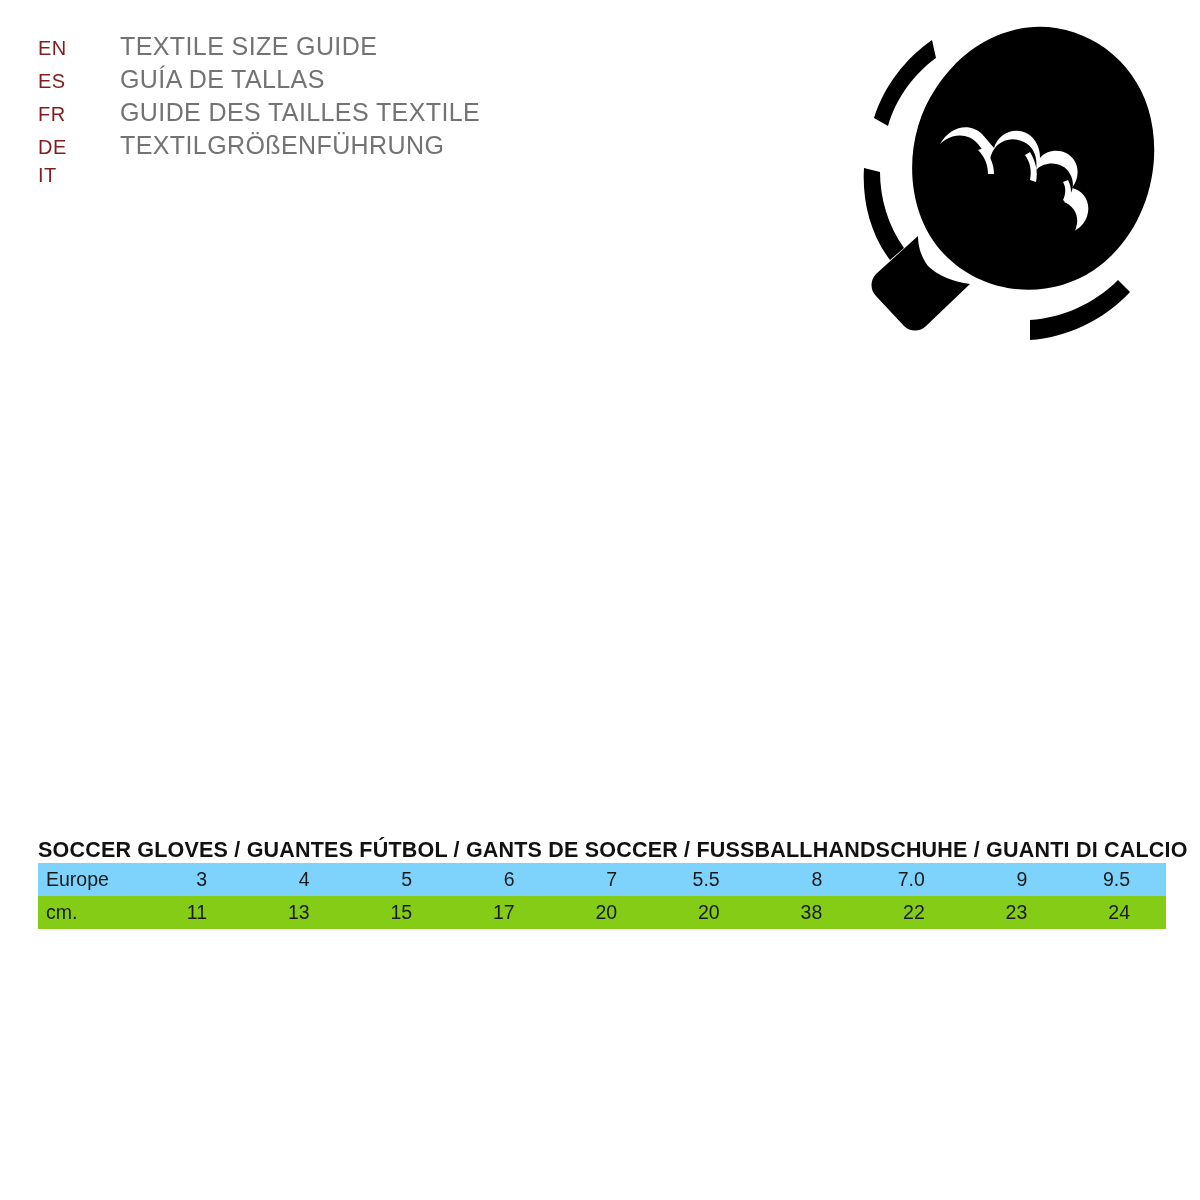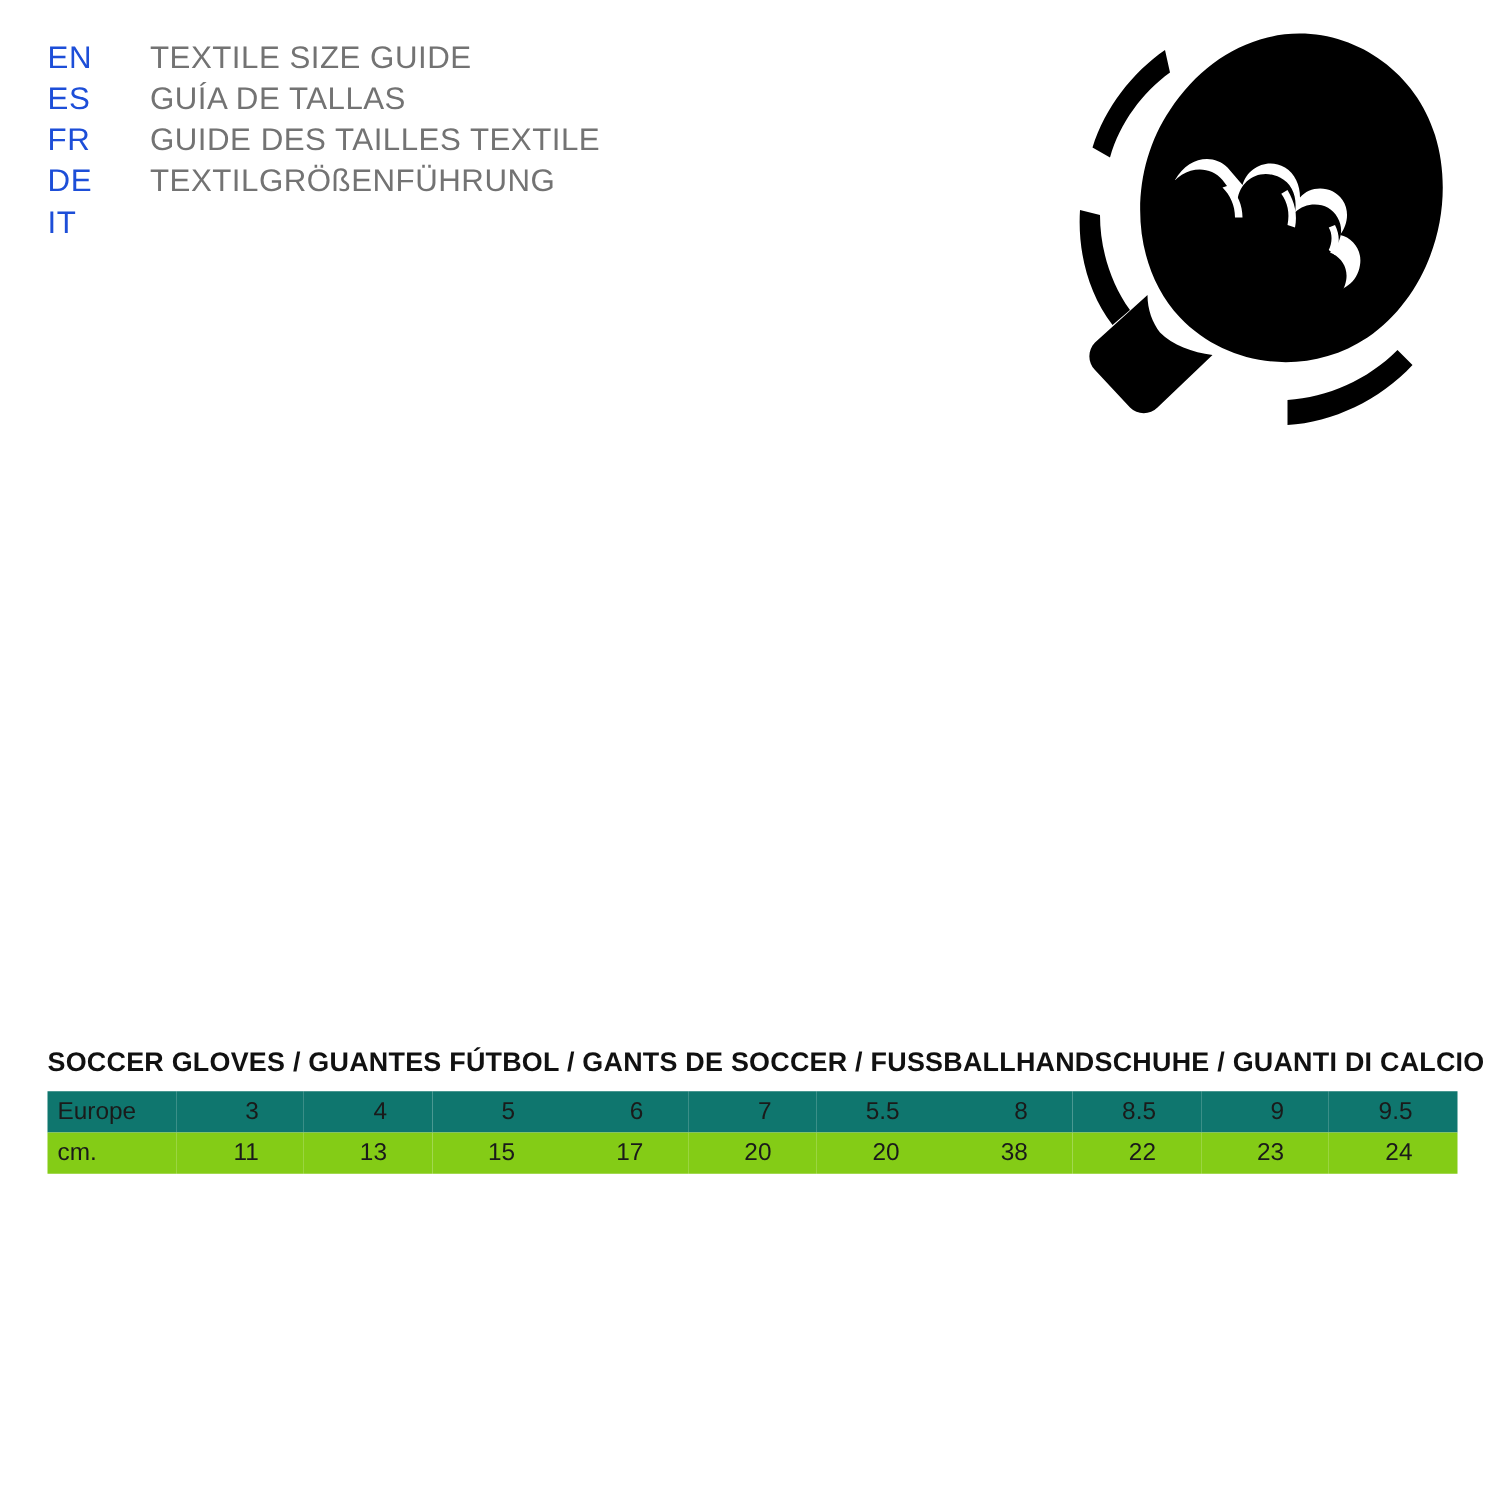--- a/index.html
+++ b/index.html
@@ -22,24 +22,24 @@
     left: 38px;
     top: 32px;
   }
   .lang-row {
     display: flex;
     align-items: baseline;
     height: 33px;
   }
   .lang-code {
     width: 82px;
-    font-size: 25px;
+    font-size: 20px;
     letter-spacing: 0.5px;
     font-weight: 400;
-    color: #1d4ed8;
+    color: #7f1d1d;
   }
   .lang-text {
     font-size: 25px;
     letter-spacing: 0.4px;
     font-weight: 400;
     color: #737373;
     white-space: nowrap;
   }
 
   
@@ -57,39 +57,38 @@
     position: absolute;
     left: 38px;
     top: 838px;
     width: 1128px;
   }
   #table-title {
     font-size: 21.5px;
     font-weight: bold;
     letter-spacing: 0.2px;
     color: #111111;
-    margin-bottom: 10px;
     white-space: nowrap;
   }
   table.size-table {
     border-collapse: collapse;
     width: 1128px;
     table-layout: fixed;
   }
   table.size-table td {
     padding: 0;
     height: 33px;
     font-size: 19.5px;
     color: #1a1a1a;
     text-align: right;
     vertical-align: middle;
     padding-right: 36px;
   }
   table.size-table tr.head-row {
-    background: #0f766e;
+    background: #7dd3fc;
   }
   table.size-table td.row-label {
     text-align: left;
     padding-left: 8px;
     padding-right: 0;
   }
   table.size-table tr.data-row td {
     background: #84cc16;
   }
 </style>
@@ -147,21 +146,21 @@
     <tbody>
       <tr class="head-row">
         <td class="row-label">Europe</td>
         <td>3</td>
         <td>4</td>
         <td>5</td>
         <td>6</td>
         <td>7</td>
         <td>5.5</td>
         <td>8</td>
-        <td>8.5</td>
+        <td>7.0</td>
         <td>9</td>
         <td>9.5</td>
       </tr>
       <tr class="data-row">
         <td class="row-label">cm.</td>
         <td>11</td>
         <td>13</td>
         <td>15</td>
         <td>17</td>
         <td>20</td>

